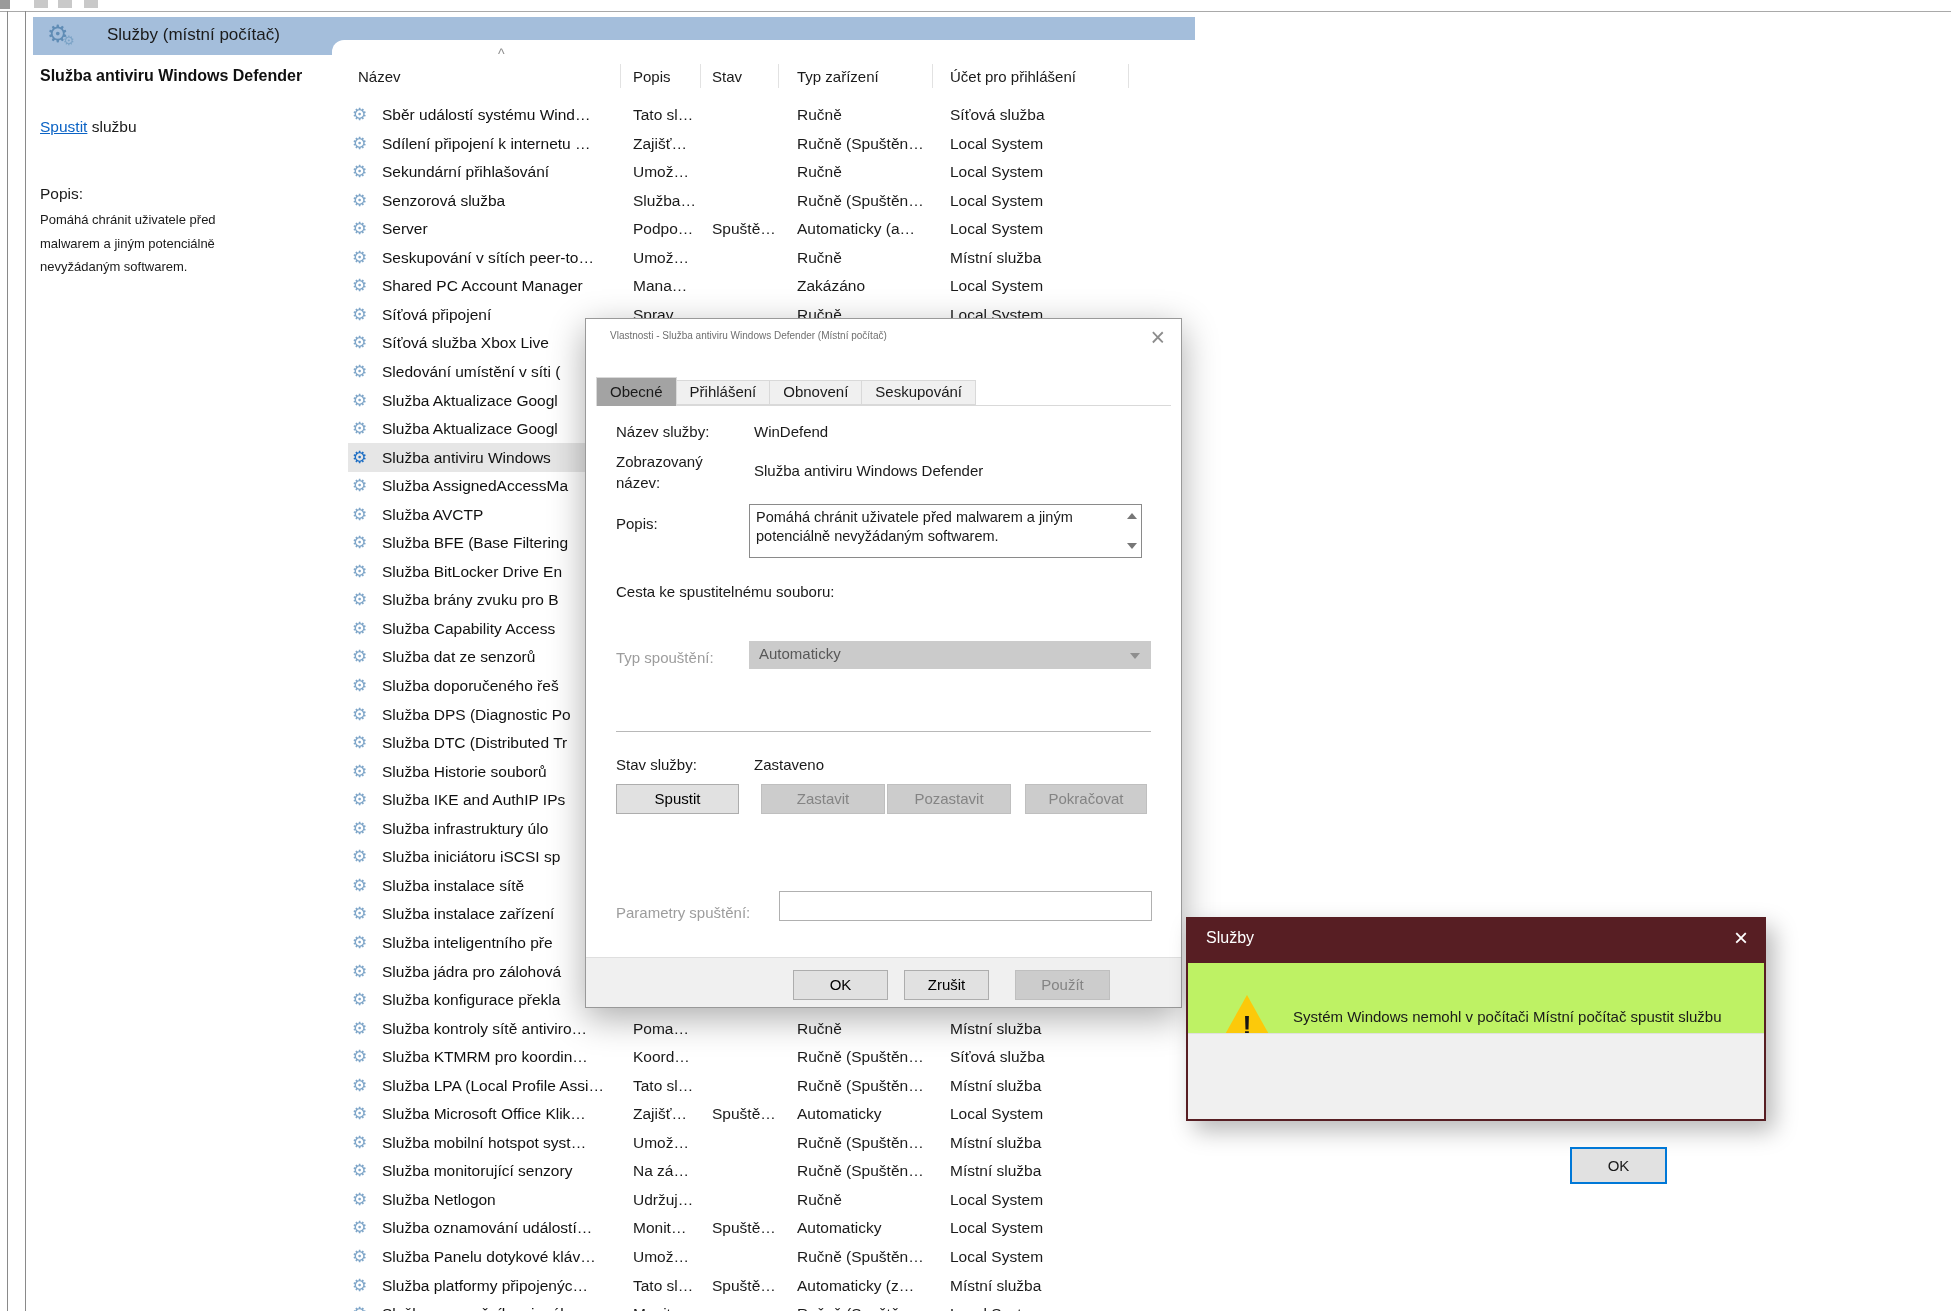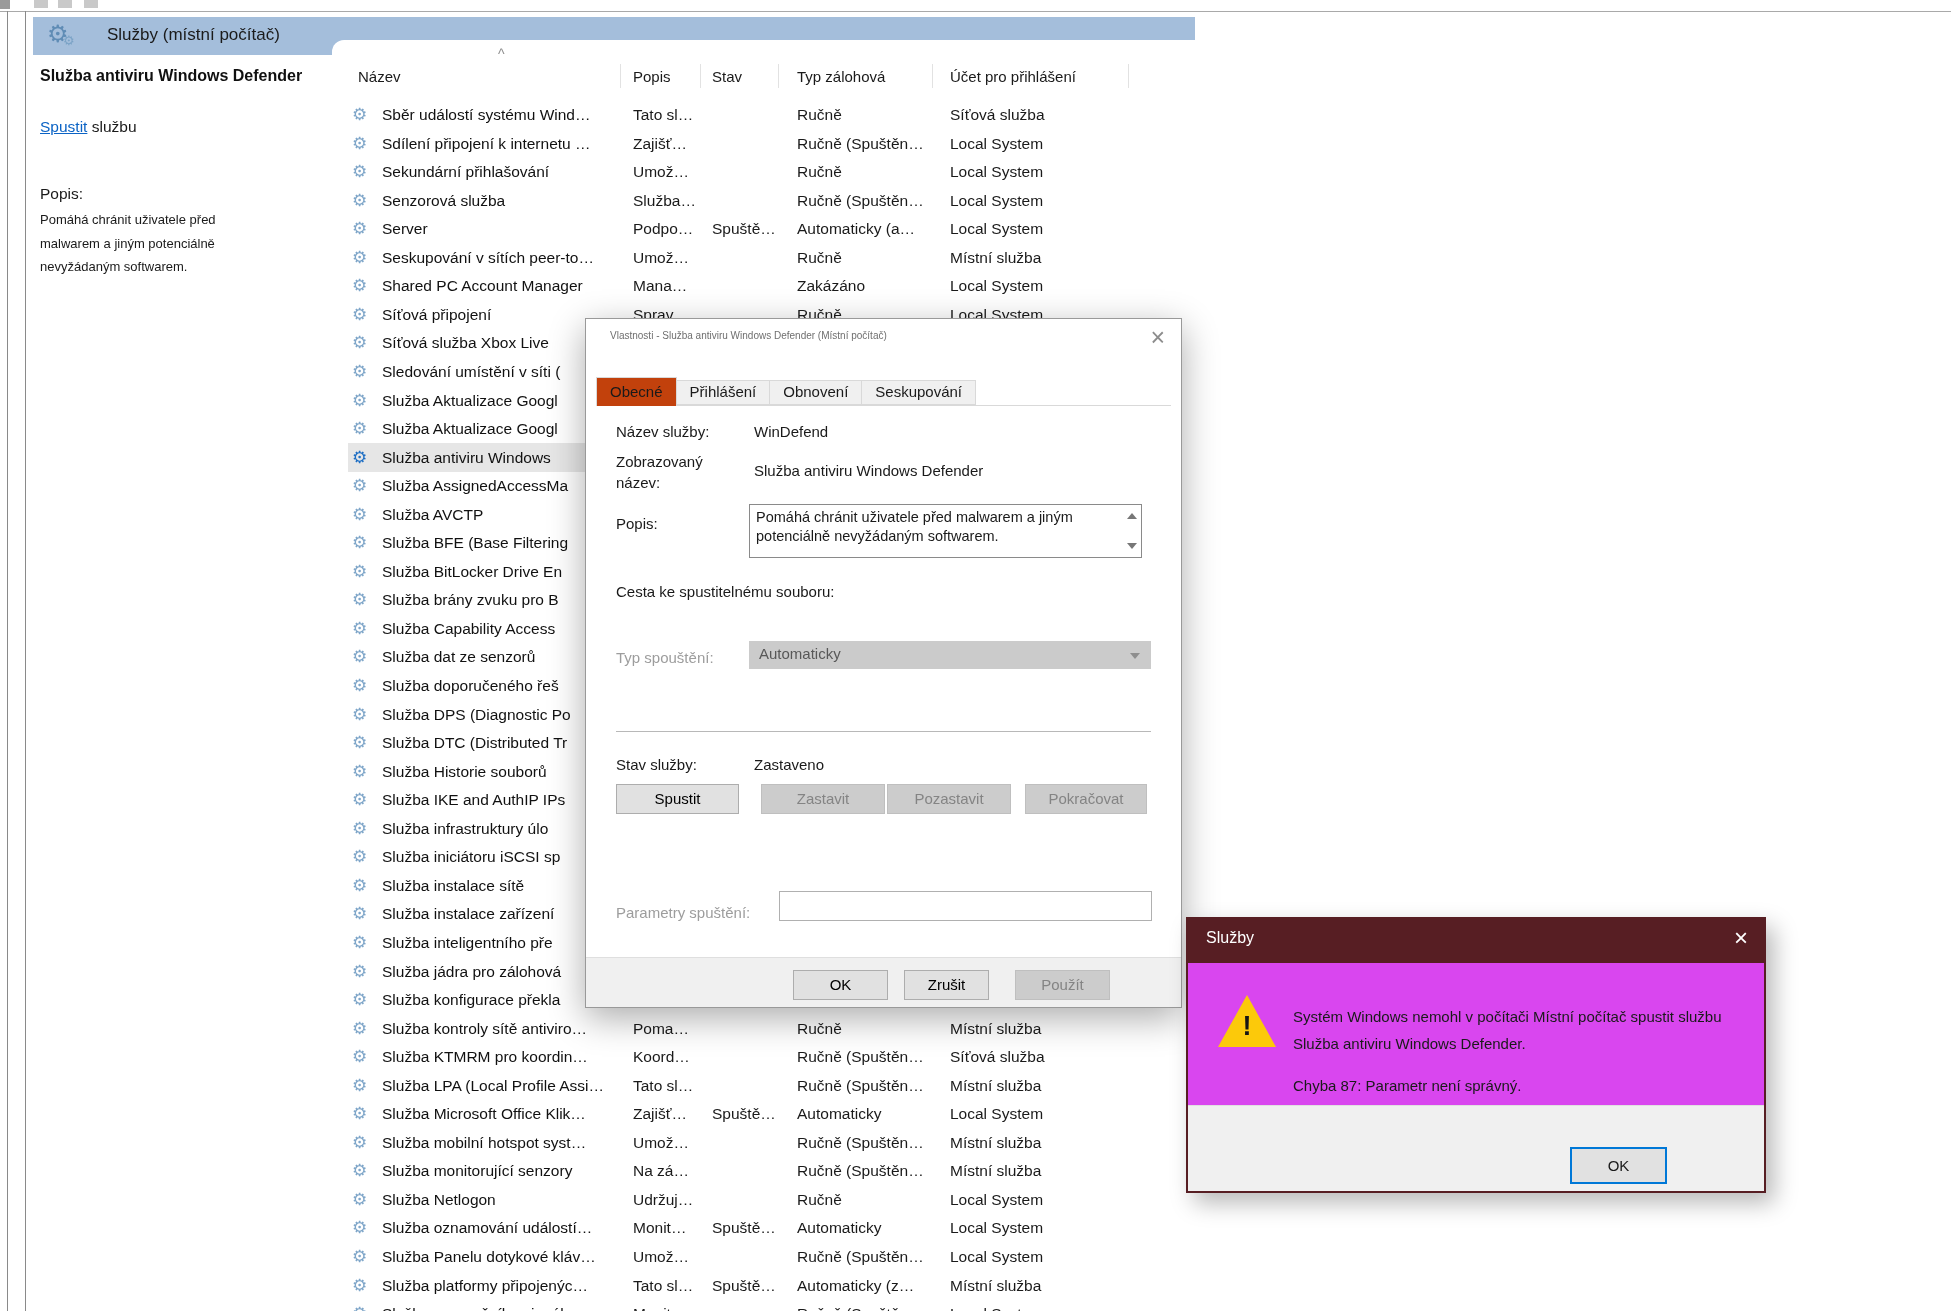--- a/index.html
+++ b/index.html
@@ -43,21 +43,21 @@
 
   
   .props { position:absolute; left:585px; top:318px; width:597px; height:690px; background:#fff;
            border:1px solid #999; box-shadow:0 10px 34px rgba(0,0,0,.33); z-index:10; font-size:15px; }
   .pd-title { position:absolute; left:24px; top:11px; color:#6f6f6f; font-size:10px; }
   .pd-close { position:absolute; right:16px; top:4px; color:#8d8d8d; font-size:25px; line-height:28px; cursor:pointer; }
   .pd-tabs { position:absolute; left:10px; top:58px; display:flex; z-index:2; }
   .pd-tab { height:25px; margin-top:3px; padding:2px 13px 0; font-size:15px; background:#f0f0f0;
             border:1px solid #d9d9d9; border-left:none; color:#1a1a1a; }
   .pd-tab:first-child { border-left:1px solid #d9d9d9; }
-  .pd-tab.active { background:#c2410c; height:29px; margin-top:0; padding-top:5px; border-left:1px solid #d9d9d9;
+  .pd-tab.active { background:#a3a3a3; height:29px; margin-top:0; padding-top:5px; border-left:1px solid #d9d9d9;
                    border-bottom:none; position:relative; z-index:3; }
   .pd-tabline { position:absolute; left:10px; right:10px; top:86px; height:1px; background:#d9d9d9; }
   .pd-label { position:absolute; left:30px; color:#1a1a1a; }
   .pd-value { position:absolute; left:168px; color:#1a1a1a; }
   .pd-gray { color:#9d9d9d; }
   .pd-descbox { position:absolute; left:163px; top:185px; width:393px; height:54px; border:1px solid #8a8a8a; background:#fff; }
   .pd-desctext { position:absolute; left:6px; top:3px; font-size:14.5px; line-height:19px; width:360px; }
   .tri-up, .tri-down { position:absolute; right:4px; width:0; height:0; border-left:5px solid transparent; border-right:5px solid transparent; }
   .tri-up { top:8px; border-bottom:6px solid #777; }
   .tri-down { bottom:8px; border-top:6px solid #777; }
@@ -67,21 +67,21 @@
                     border-left:5px solid transparent; border-right:5px solid transparent; border-top:6px solid #8e8e8e; }
   .pd-hr { position:absolute; left:30px; top:412px; width:535px; height:1px; background:#b8b8b8; }
   .btn { position:absolute; height:30px; font-family:"Liberation Sans",sans-serif; font-size:15px; text-align:center; line-height:28px;
          background:#e1e1e1; border:1px solid #adadad; color:#000; cursor:pointer; }
   .btn.disabled { background:#cccccc; border-color:#bfbfbf; color:#848484; cursor:default; }
   .pd-hint { position:absolute; left:30px; top:521px; line-height:22px; }
   .pd-input { position:absolute; left:193px; top:572px; width:373px; height:30px; background:#fff; border:1px solid #b0b0b0; }
   .pd-footer { position:absolute; left:0; right:0; bottom:0; height:50px; background:#f0f0f0; border-top:1px solid #dfdfdf; }
 
   
-  .err { position:absolute; left:1186px; top:917px; width:580px; height:276px; background:#d946ef;
+  .err { position:absolute; left:1186px; top:917px; width:580px; height:204px; background:#bef264;
          border:2px solid #571e23; box-shadow:8px 10px 22px rgba(0,0,0,.28); z-index:20; }
   .err-titlebar { position:absolute; left:0; right:0; top:0; height:44px; background:#571e23; }
   .err-title { position:absolute; left:18px; top:10px; color:#fff; font-size:16px; }
   .err-close { position:absolute; right:16px; top:5px; color:#fff; font-size:24px; cursor:pointer; }
   .err-msg { position:absolute; left:105px; top:84px; font-size:15px; line-height:27px; color:#1a1a1a; }
   .err-line2 { position:absolute; left:105px; top:158px; font-size:15px; color:#1a1a1a; }
   .warn { position:absolute; left:30px; top:76px; width:60px; height:54px; }
   .warn-tri { position:absolute; left:0; top:0; width:0; height:0;
               border-left:29px solid transparent; border-right:29px solid transparent; border-bottom:52px solid #fcc90a; }
   .warn-ex { position:absolute; left:0; width:58px; top:16px; text-align:center; font-weight:bold; font-size:27px; color:#151515; }
@@ -118,21 +118,21 @@
 malwarem a jiným potenciálně
 nevyžádaným softwarem.</div>
   </div>
 
   <div class="list-panel">
     <div class="sort-caret">^</div>
     <div>
         <div class="col-head" style="left: 26px;">Název</div>
         <div class="col-head" style="left: 301px;">Popis</div>
         <div class="col-head" style="left: 380px;">Stav</div>
-        <div class="col-head" style="left: 465px;">Typ zálohová</div>
+        <div class="col-head" style="left: 465px;">Typ zařízení</div>
         <div class="col-head" style="left: 618px;">Účet pro přihlášení</div>
       </div>
     <div class="col-sep" style="left:288px;"></div>
     <div class="col-sep" style="left:368px;"></div>
     <div class="col-sep" style="left:446px;"></div>
     <div class="col-sep" style="left:600px;"></div>
     <div class="col-sep" style="left:796px;"></div>
     <div>
         <div class="svc-row" style="top: 60px;">
           <span class="gear">⚙</span>

